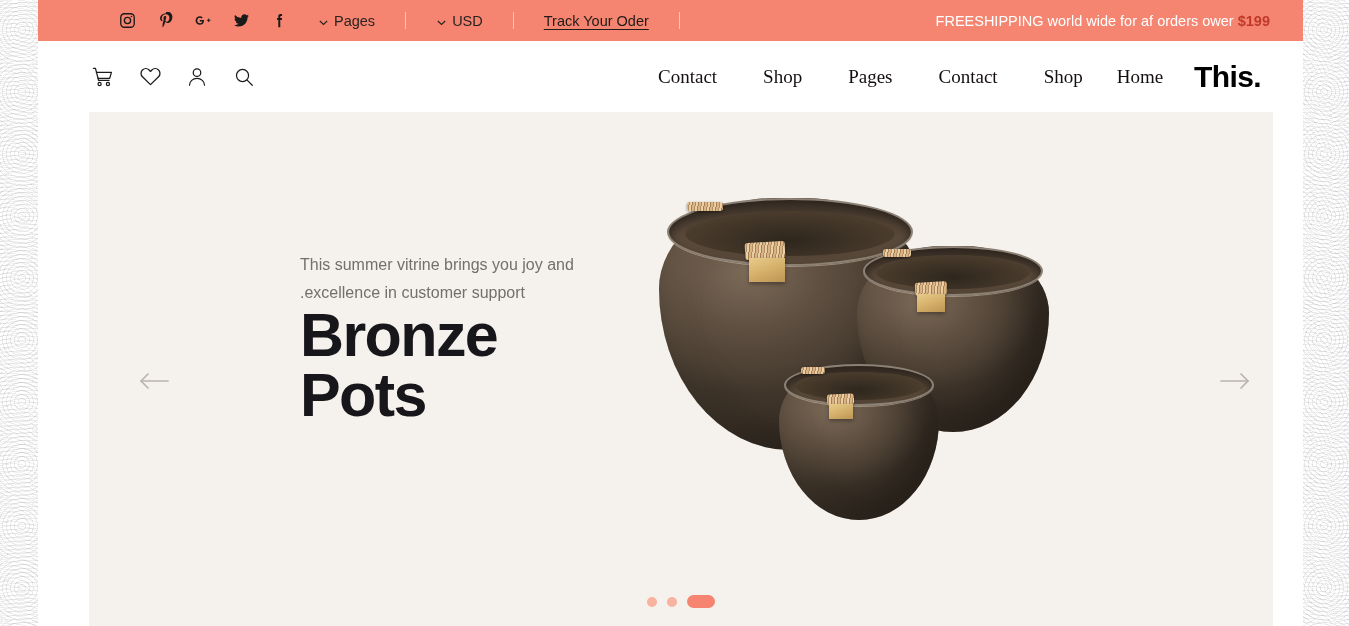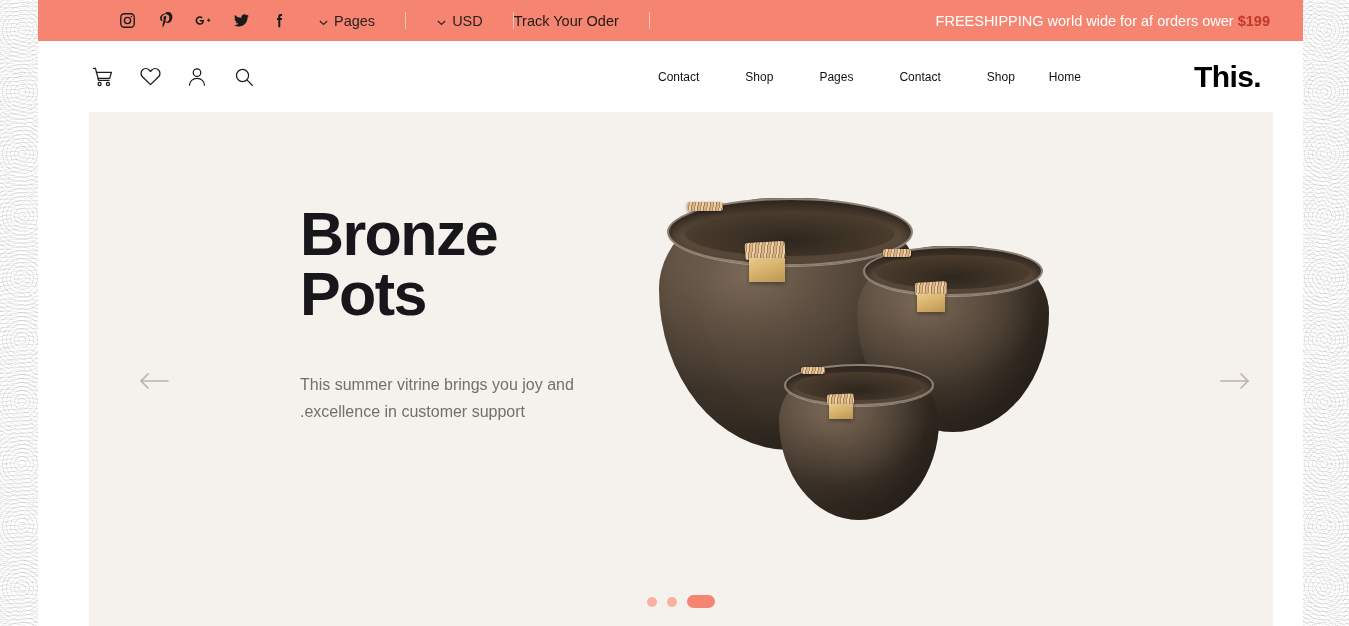--- a/index.html
+++ b/index.html
@@ -66,22 +66,24 @@
     width:10px; height:10px;
     display:inline-block;
     position:relative; top:-1px;
   }
   .tb-sep {
     width:1px; height:17px;
     background:#f3c9bd;
     margin-left:30px;
   }
   #track-order {
+    margin-left:30px;
     color:#201a18;
     font-size:14.5px;
+    text-decoration:underline;
     text-underline-offset:3px;
     cursor:pointer;
     white-space:nowrap;
   }
   #ship-note {
     position:absolute;
     right:33px; top:50%;
     transform:translateY(-50%);
     font-size:14.5px;
     color:#ffffff;
@@ -111,24 +113,25 @@
   }
   .head-ico svg { display:block; }
 
   #nav {
     position:absolute;
     left:620px; top:50%;
     transform:translateY(-50%);
     display:flex; align-items:center;
   }
   .nav-link {
-    font-size:12px;
+    font-size:19px;
     color:#15100f;
     cursor:pointer;
     white-space:nowrap;
+    font-family:Liberation Serif, serif;
   }
   .nav-link + .nav-link { margin-left:46px; }
   .nav-link.tight { margin-left:34px; }
 
   #logo {
     position:absolute;
     right:42px; top:50%;
     transform:translateY(-50%);
     font-size:30px;
     font-weight:bold;
@@ -368,24 +371,24 @@
         <span class="nav-link">Shop</span>
         <span class="nav-link tight">Home</span>
       </div>
 
       <div id="logo">This.</div>
     </div>
 
     <div id="hero">
 
       <div id="hero-text">
+        <div id="hero-sub">This summer vitrine brings you joy and
+.excellence in customer support</div>
         <div id="hero-title">Bronze
 Pots</div>
-        <div id="hero-sub">This summer vitrine brings you joy and
-.excellence in customer support</div>
       </div>
 
       <div id="pots">
 
         <div class="pot" style="left:0; top:8px; width:262px; height:252px;">
           <div class="pot-body"></div>
           <div class="pot-rim"></div>
           <div class="pot-inner"></div>
           <div class="pot-handle" style="left:28px; top:4px; width:36px; height:9px;"></div>
           <div class="pot-handle" style="left:86px; top:44px; width:40px; height:17px; transform:rotate(-3deg);"></div>

